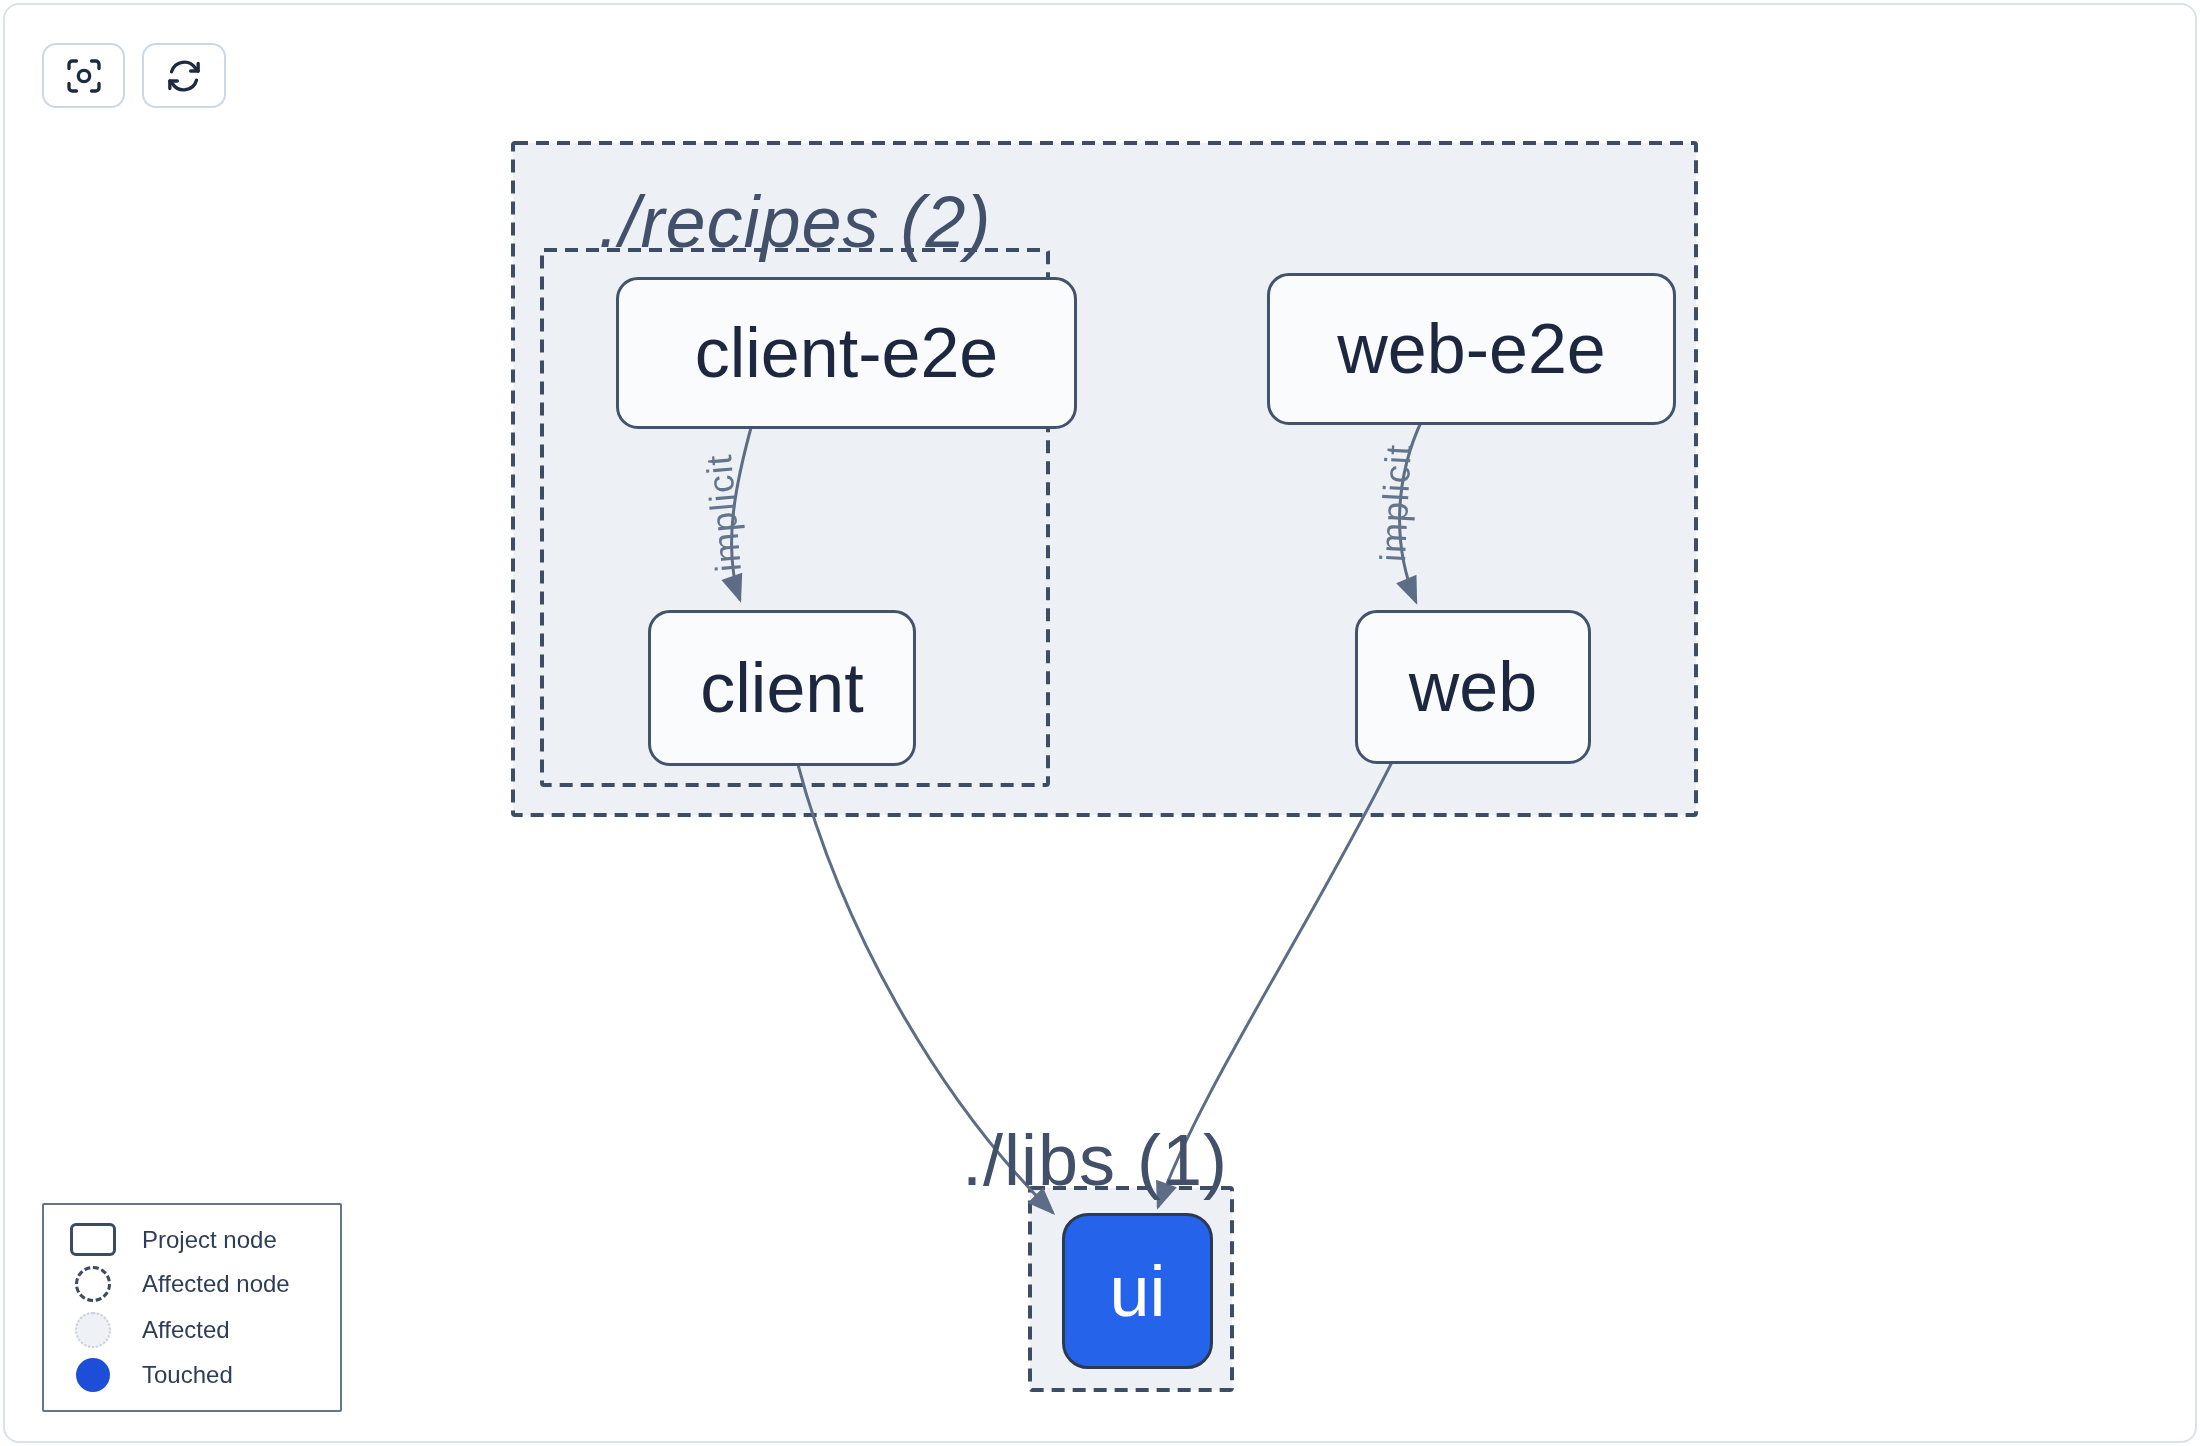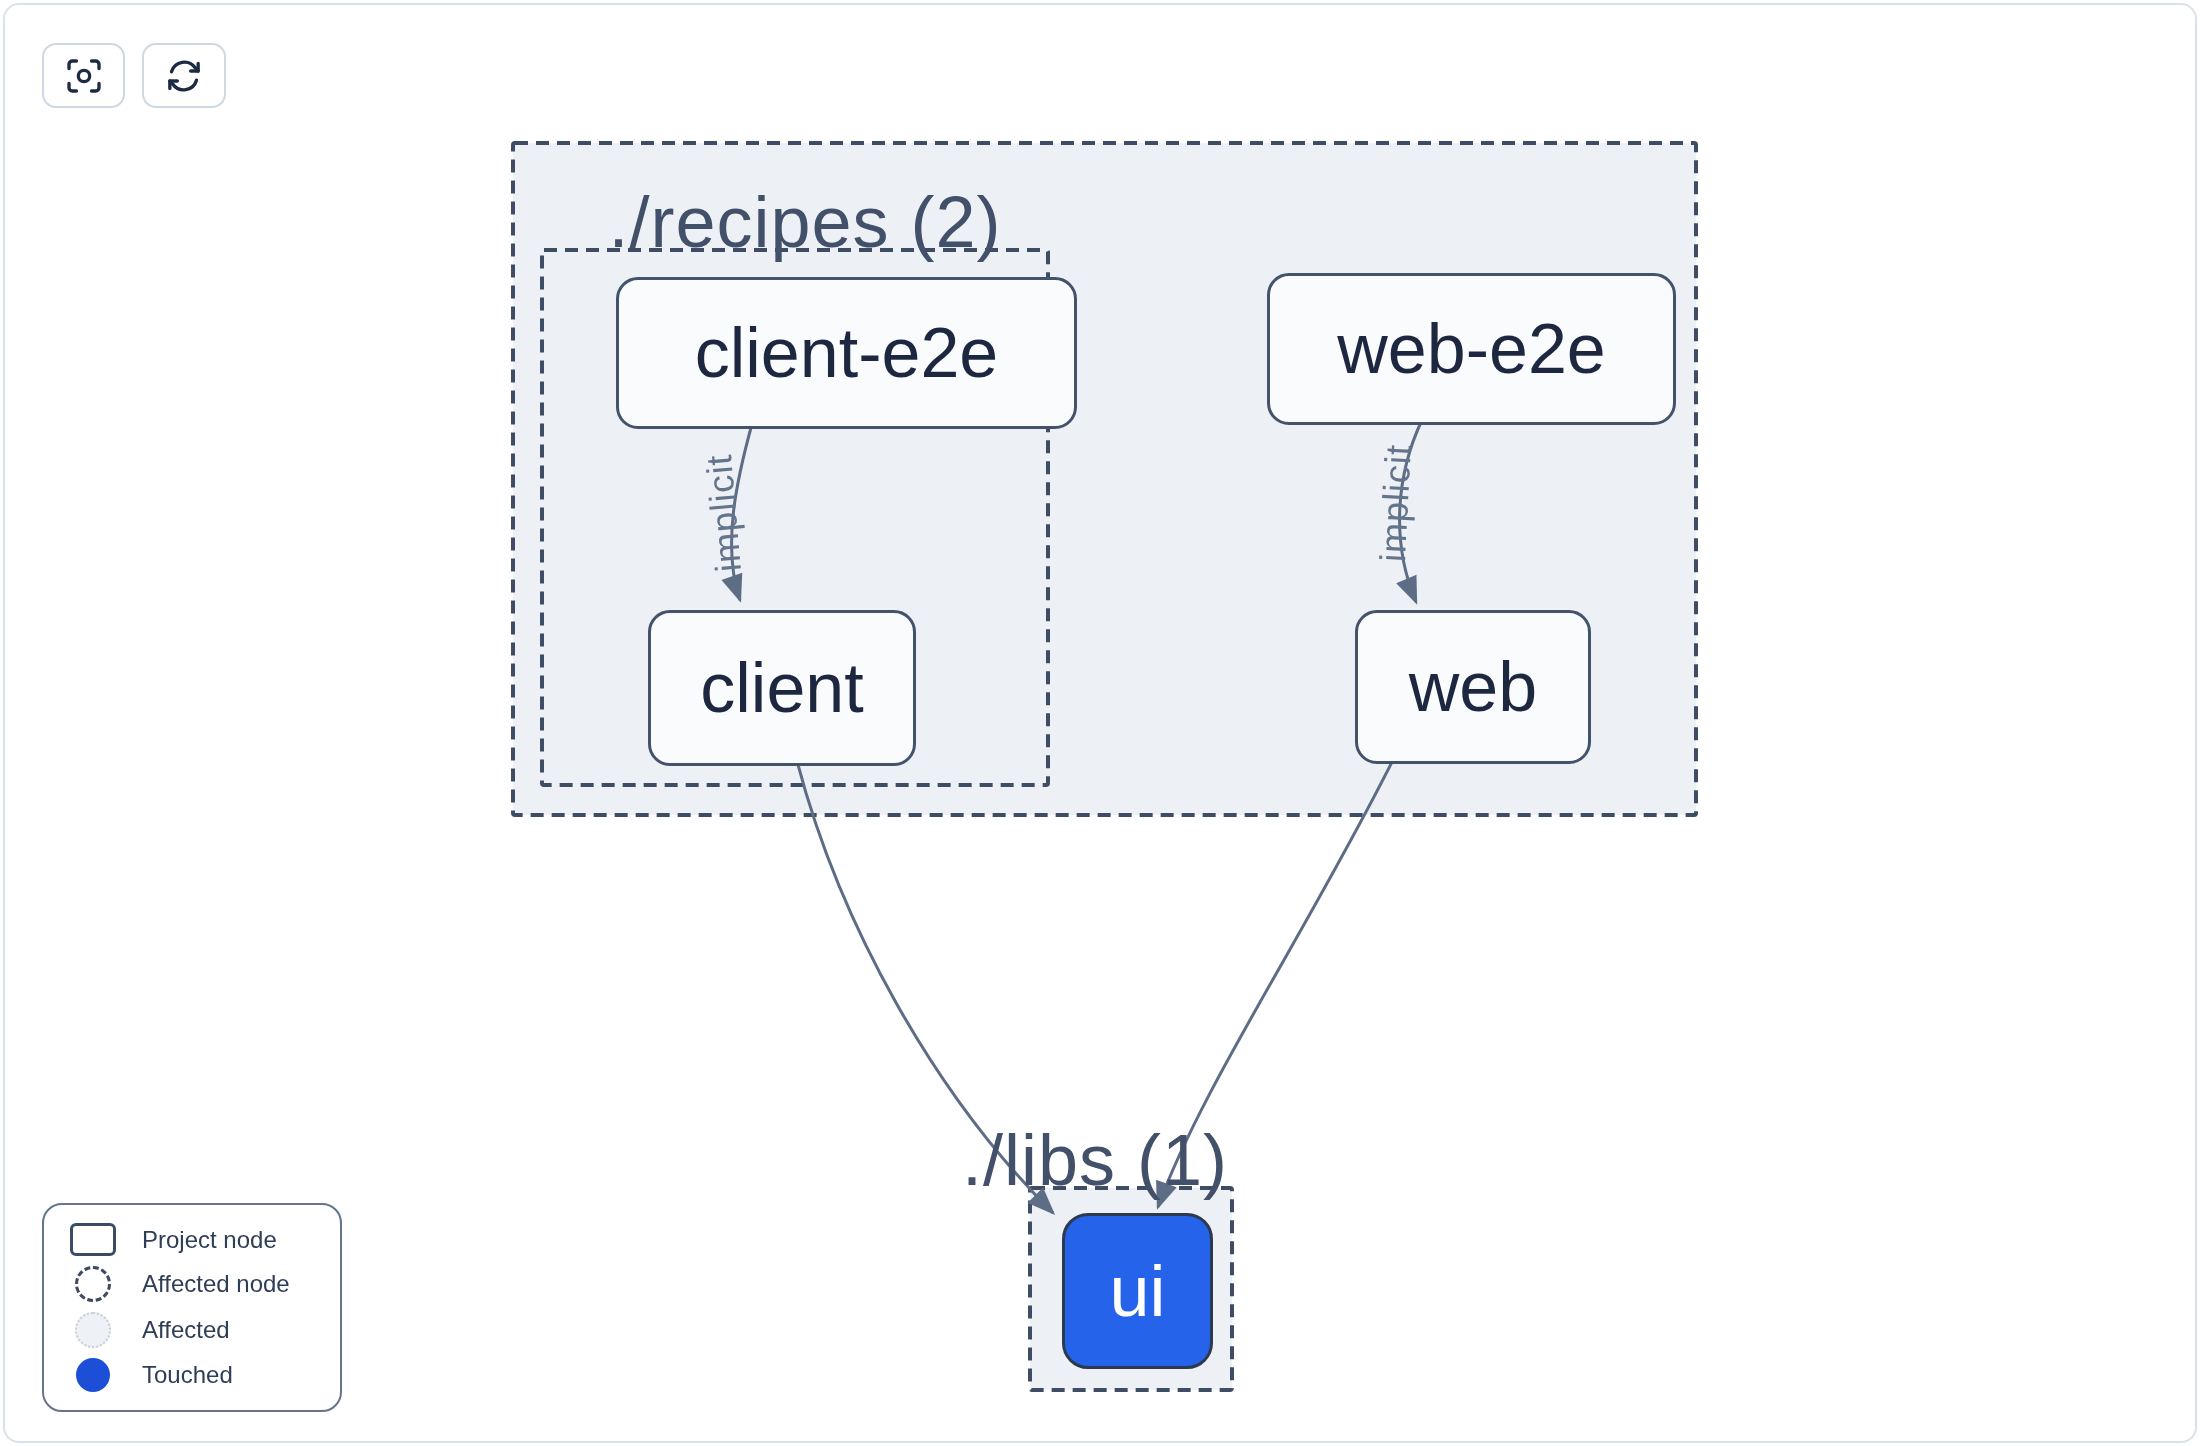--- a/index.html
+++ b/index.html
@@ -21,21 +21,21 @@
   
   .pnode{position:absolute;z-index:3;background:#fafbfd;border:3px solid #44536b;
     border-radius:22px;display:flex;align-items:center;justify-content:center;
     font-size:70px;color:#1d2840;cursor:pointer;}
   .pnode.touched{background:#2563eb;border-color:#2c3a50;color:#ffffff;border-radius:26px;font-size:72px;}
   
   .edge-label{position:absolute;z-index:2;font-size:36px;color:#64748b;white-space:nowrap;
     transform-origin:center;letter-spacing:1px;}
   
   .legend{position:absolute;z-index:4;left:37px;top:1198px;width:300px;height:209px;
-    background:#fff;border:2px solid #64748b;border-radius:20px;box-sizing:border-box;
+    background:#fff;border:2px solid #64748b;border-radius:2px;box-sizing:border-box;
     display:flex;flex-direction:column;justify-content:space-evenly;padding:8px 0 8px 26px;}
   .legend-row{display:flex;align-items:center;}
   .legend-swatch{width:46px;display:flex;align-items:center;justify-content:center;}
   .legend-label{margin-left:26px;font-size:24px;color:#2f3e57;white-space:nowrap;}
   .sw-project{width:42px;height:27px;border:3px solid #3c4a63;border-radius:6px;background:#fff;}
   .sw-composite{width:30px;height:30px;border:3px dashed #3c4a63;border-radius:50%;background:#fff;}
   .sw-affected{width:32px;height:32px;border:2px dotted #c7cfd9;border-radius:50%;background:#eef1f5;}
   .sw-touched{width:34px;height:34px;border-radius:50%;background:#1d4ed8;}
 </style>
 </head>
@@ -71,21 +71,21 @@
     <button class="tool-btn" style="left:137px;top:38px;width:84px;">
       <svg width="40" height="40" viewBox="0 0 24 24">
         <path d="M4.5 9.5A8 8 0 0 1 18.8 7.2l1.7 1.8"></path>
         <path d="M20.5 4.5V9H16"></path>
         <path d="M19.5 14.5A8 8 0 0 1 5.2 16.8L3.5 15"></path>
         <path d="M3.5 19.5V15H8"></path>
       </svg>
     </button>
   </div>
 
-  <div class="group-title" style="left:500px;top:181px;">./recipes (2)</div>
+  <div class="group-title" style="left:490px;top:181px;font-style:italic;">./recipes (2)</div>
   <div class="group-title" style="left:790px;top:1119px;">./libs (1)</div>
 
   <div class="pnode" style="left:563px;top:272px;width:455px;height:146px;margin-left:48px;">
     <span>client-e2e</span>
   </div>
   <div class="pnode" style="left:1262px;top:268px;width:403px;height:146px;">
     <span>web-e2e</span>
   </div>
   <div class="pnode" style="left:643px;top:605px;width:262px;height:150px;">
     <span>client</span>

